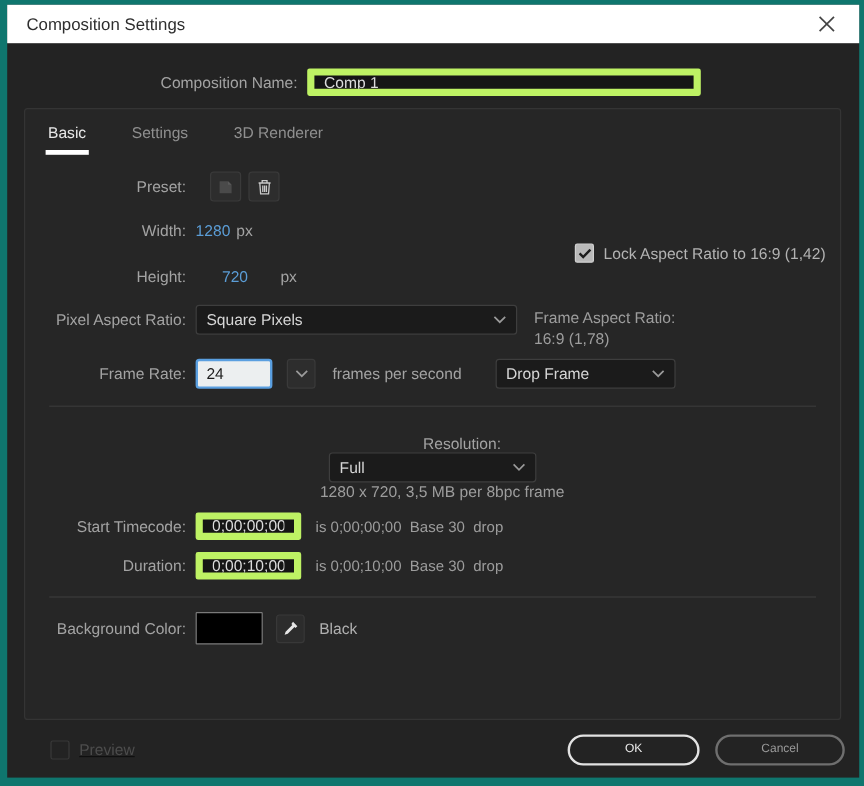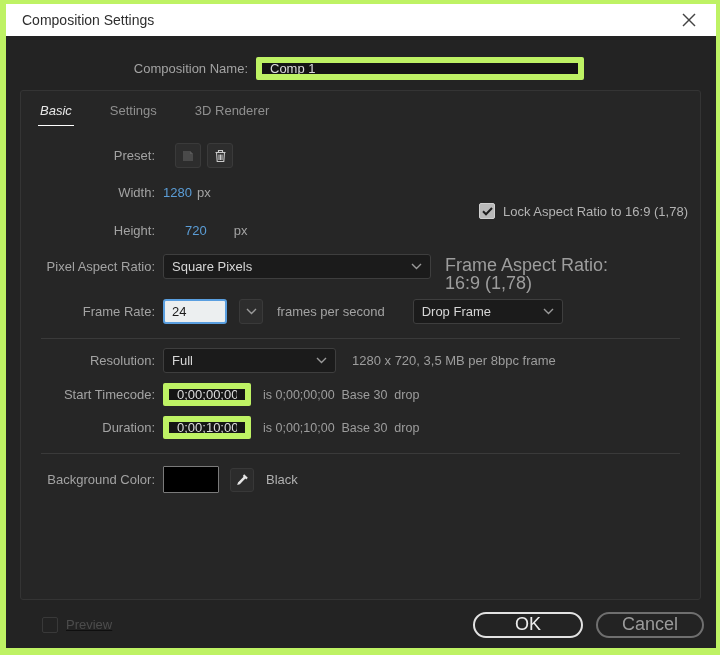--- a/index.html
+++ b/index.html
@@ -1,18 +1,18 @@
 <!DOCTYPE html>
 <html><head>
 <meta charset="utf-8">
 <style>
   * { margin:0; padding:0; box-sizing:border-box; }
   html,body { width:720px; height:655px; background:#050505; overflow:hidden;
               font-family:"Liberation Sans", sans-serif; }
-  .canvas { position:relative; width:720px; height:655px; background:#bef264; }
+  .canvas { position:relative; width:720px; height:655px; background:#0f766e; }
 
   .dialog { position:absolute; left:6px; top:4px; right:4px; bottom:7px;
             background:#232323; }
 
   
   .titlebar { position:absolute; left:0; top:0; right:0; height:32px;
               background:#ffffff; display:flex; align-items:center; padding:0 16px; }
   .titlebar .title { font-size:14px; color:#2e2e2e; }
   .close-btn { margin-left:auto; width:22px; height:22px; display:flex;
                align-items:center; justify-content:center; cursor:pointer; }
@@ -34,21 +34,21 @@
   .comp-input { width:328px; }
 
   
   .panel { position:absolute; left:14px; top:54px; width:681px; height:510px;
            background:#262626; border:1px solid #343434; border-radius:3px;
            padding:6px 12px 0 12px; }
 
   
   .tabs { display:flex; gap:34px; padding-left:5px; height:36px; align-items:flex-start; }
   .tab { font-size:13px; color:#8f8f8f; padding:6px 2px 7px 2px; cursor:pointer; }
-  .tab.active { color:#e8e8e8; border-bottom:1px solid #ffffff;font-style:italic; }
+  .tab.active { color:#e8e8e8; border-bottom:4px solid #ffffff; }
 
   
   .panel .lbl { width:122px; margin-right:8px; }
 
   .select { background:#1b1b1b; border:1px solid #3e3e3e; border-radius:3px;
             height:25px; display:flex; align-items:center; padding:0 8px;
             color:#d6d6d6; font-size:13px; cursor:pointer; }
   .select .sel-value { flex:1; white-space:nowrap; overflow:hidden; }
   .select svg, .chev-btn svg { flex:none; }
 
@@ -72,37 +72,37 @@
   .checkbox { width:16px; height:16px; border-radius:2px; flex:none;
               display:flex; align-items:center; justify-content:center; cursor:pointer; }
   .checkbox.checked { background:#b9b9b9; border:1px solid #d0d0d0; }
   .checkbox.unchecked { background:transparent; border:1px solid #4b4b4b; }
   .cb-label { color:#b3b3b3; font-size:13px; margin-left:8px; }
 
   
   .par-row { margin-top:11px; align-items:flex-start; }
   .par-row .lbl { line-height:25px; }
   .par-row .select { width:268px; }
-  .far-block { margin-left:14px; font-size:18px; color:#9d9d9d; line-height:18px; padding-top:2px; }
+  .far-block { margin-left:14px; font-size:13px; color:#9d9d9d; line-height:18px; padding-top:2px; }
 
   
   .fr-row { margin-top:7px; }
   .fr-input { width:64px; height:25px; background:#eceff0; border:2px solid #5a9fe0;
               border-radius:3px; color:#1b1b1b; font-size:13px; padding:0 7px;
               font-family:"Liberation Sans", sans-serif; }
   .chev-btn { width:24px; height:25px; margin-left:12px; background:#2d2d2d;
               border:1px solid #3a3a3a; border-radius:3px; display:flex;
               align-items:center; justify-content:center; cursor:pointer; }
   .fps-text { color:#a3a3a3; font-size:13px; margin-left:14px; }
   .dropframe { width:150px; margin-left:28px; }
 
   .divider { height:1px; background:#3a3a3a; margin:14px 8px 0 8px; }
 
   
-  .res-row { margin-top:9px; }
+  .res-row { margin-top:23px;flex-direction:column; }
   .res-row .select { width:173px; }
   .info-text { color:#9d9d9d; font-size:13px; margin-left:16px; white-space:pre; }
 
   
   .tc-row { margin-top:10px; }
   .tc-input { width:88px; }
   .tc-info { color:#9d9d9d; font-size:12.5px; margin-left:12px; white-space:pre; }
 
   
   .bg-row { margin-top:12px; }
@@ -113,21 +113,21 @@
                  align-items:center; justify-content:center; cursor:pointer; }
   .bg-name { color:#b0b0b0; font-size:13px; margin-left:12px; }
 
   
   .footer { position:absolute; left:0; right:0; bottom:10px; height:27px;
             display:flex; align-items:center; padding:0 12px 0 36px; }
   .preview-wrap { display:flex; align-items:center; opacity:.55;text-decoration:underline; }
   .preview-wrap .cb-label { color:#6e6e6e; }
   .btns { margin-left:auto; display:flex; gap:13px; }
   .pill-btn { height:26px; border-radius:13px; background:transparent;
-              font-size:18px; display:flex; align-items:center; justify-content:center;
+              font-size:10px; display:flex; align-items:center; justify-content:center;
               cursor:pointer; font-family:"Liberation Sans", sans-serif; }
   .ok-btn { width:110px; border:2px solid #e2e2e2; color:#ececec; }
   .cancel-btn { width:108px; border:2px solid #6f6f6f; color:#9a9a9a; }
 </style>
 </head>
 <body>
 
 <div class="canvas">
   <div class="dialog">
 
@@ -188,21 +188,21 @@
               <span class="blue-val">720</span>
               <span class="unit">px</span>
             </div>
           </div>
           <div class="row">
             <span class="checkbox checked">
               <svg width="11" height="9" viewBox="0 0 11 9" fill="none" stroke="#1d1d1d" stroke-width="2">
                   <polyline points="1,4.2 4,7.2 10,1"></polyline>
                 </svg>
             </span>
-            <span class="cb-label">Lock Aspect Ratio to 16:9 (1,78)</span>
+            <span class="cb-label">Lock Aspect Ratio to 16:9 (1,42)</span>
           </div>
         </div>
 
         <div class="row par-row">
           <span class="lbl">Pixel Aspect Ratio:</span>
           <div class="select">
             <span class="sel-value">Square Pixels</span>
             <svg width="11" height="7" viewBox="0 0 11 7" fill="none" stroke="#9a9a9a" stroke-width="1.4">
                 <polyline points="1,1 5.5,5.5 10,1"></polyline>
               </svg>

